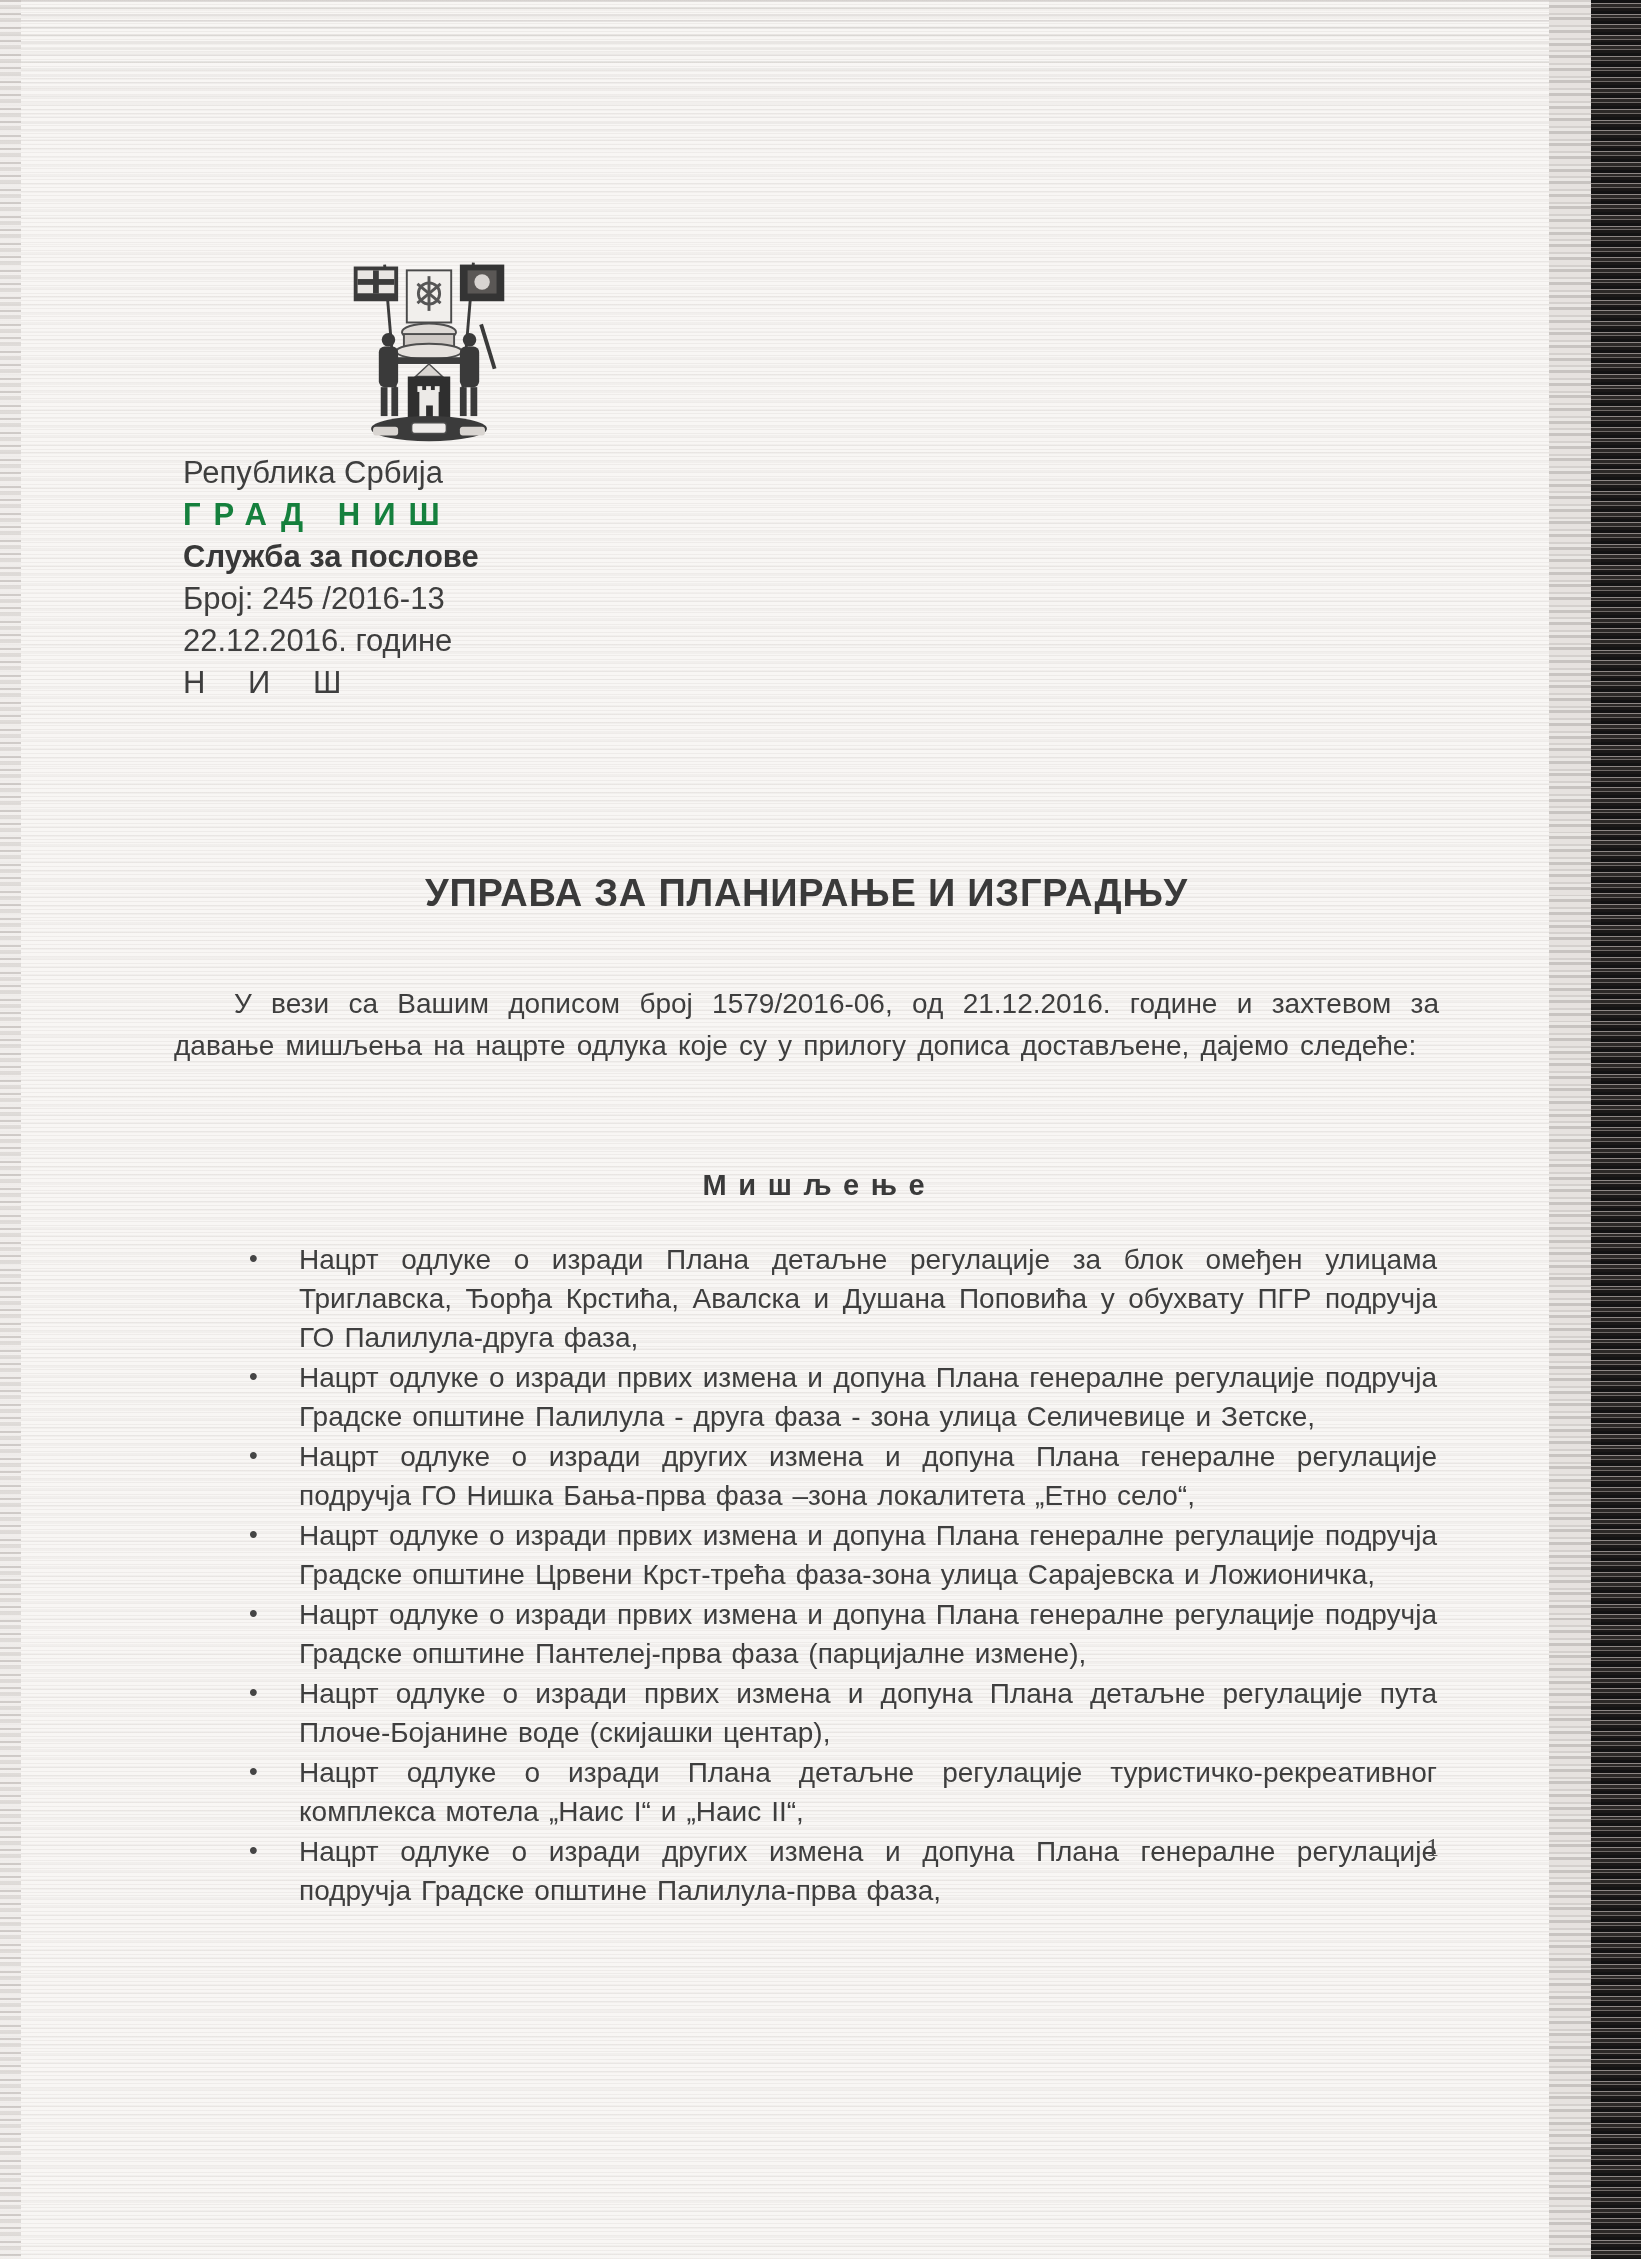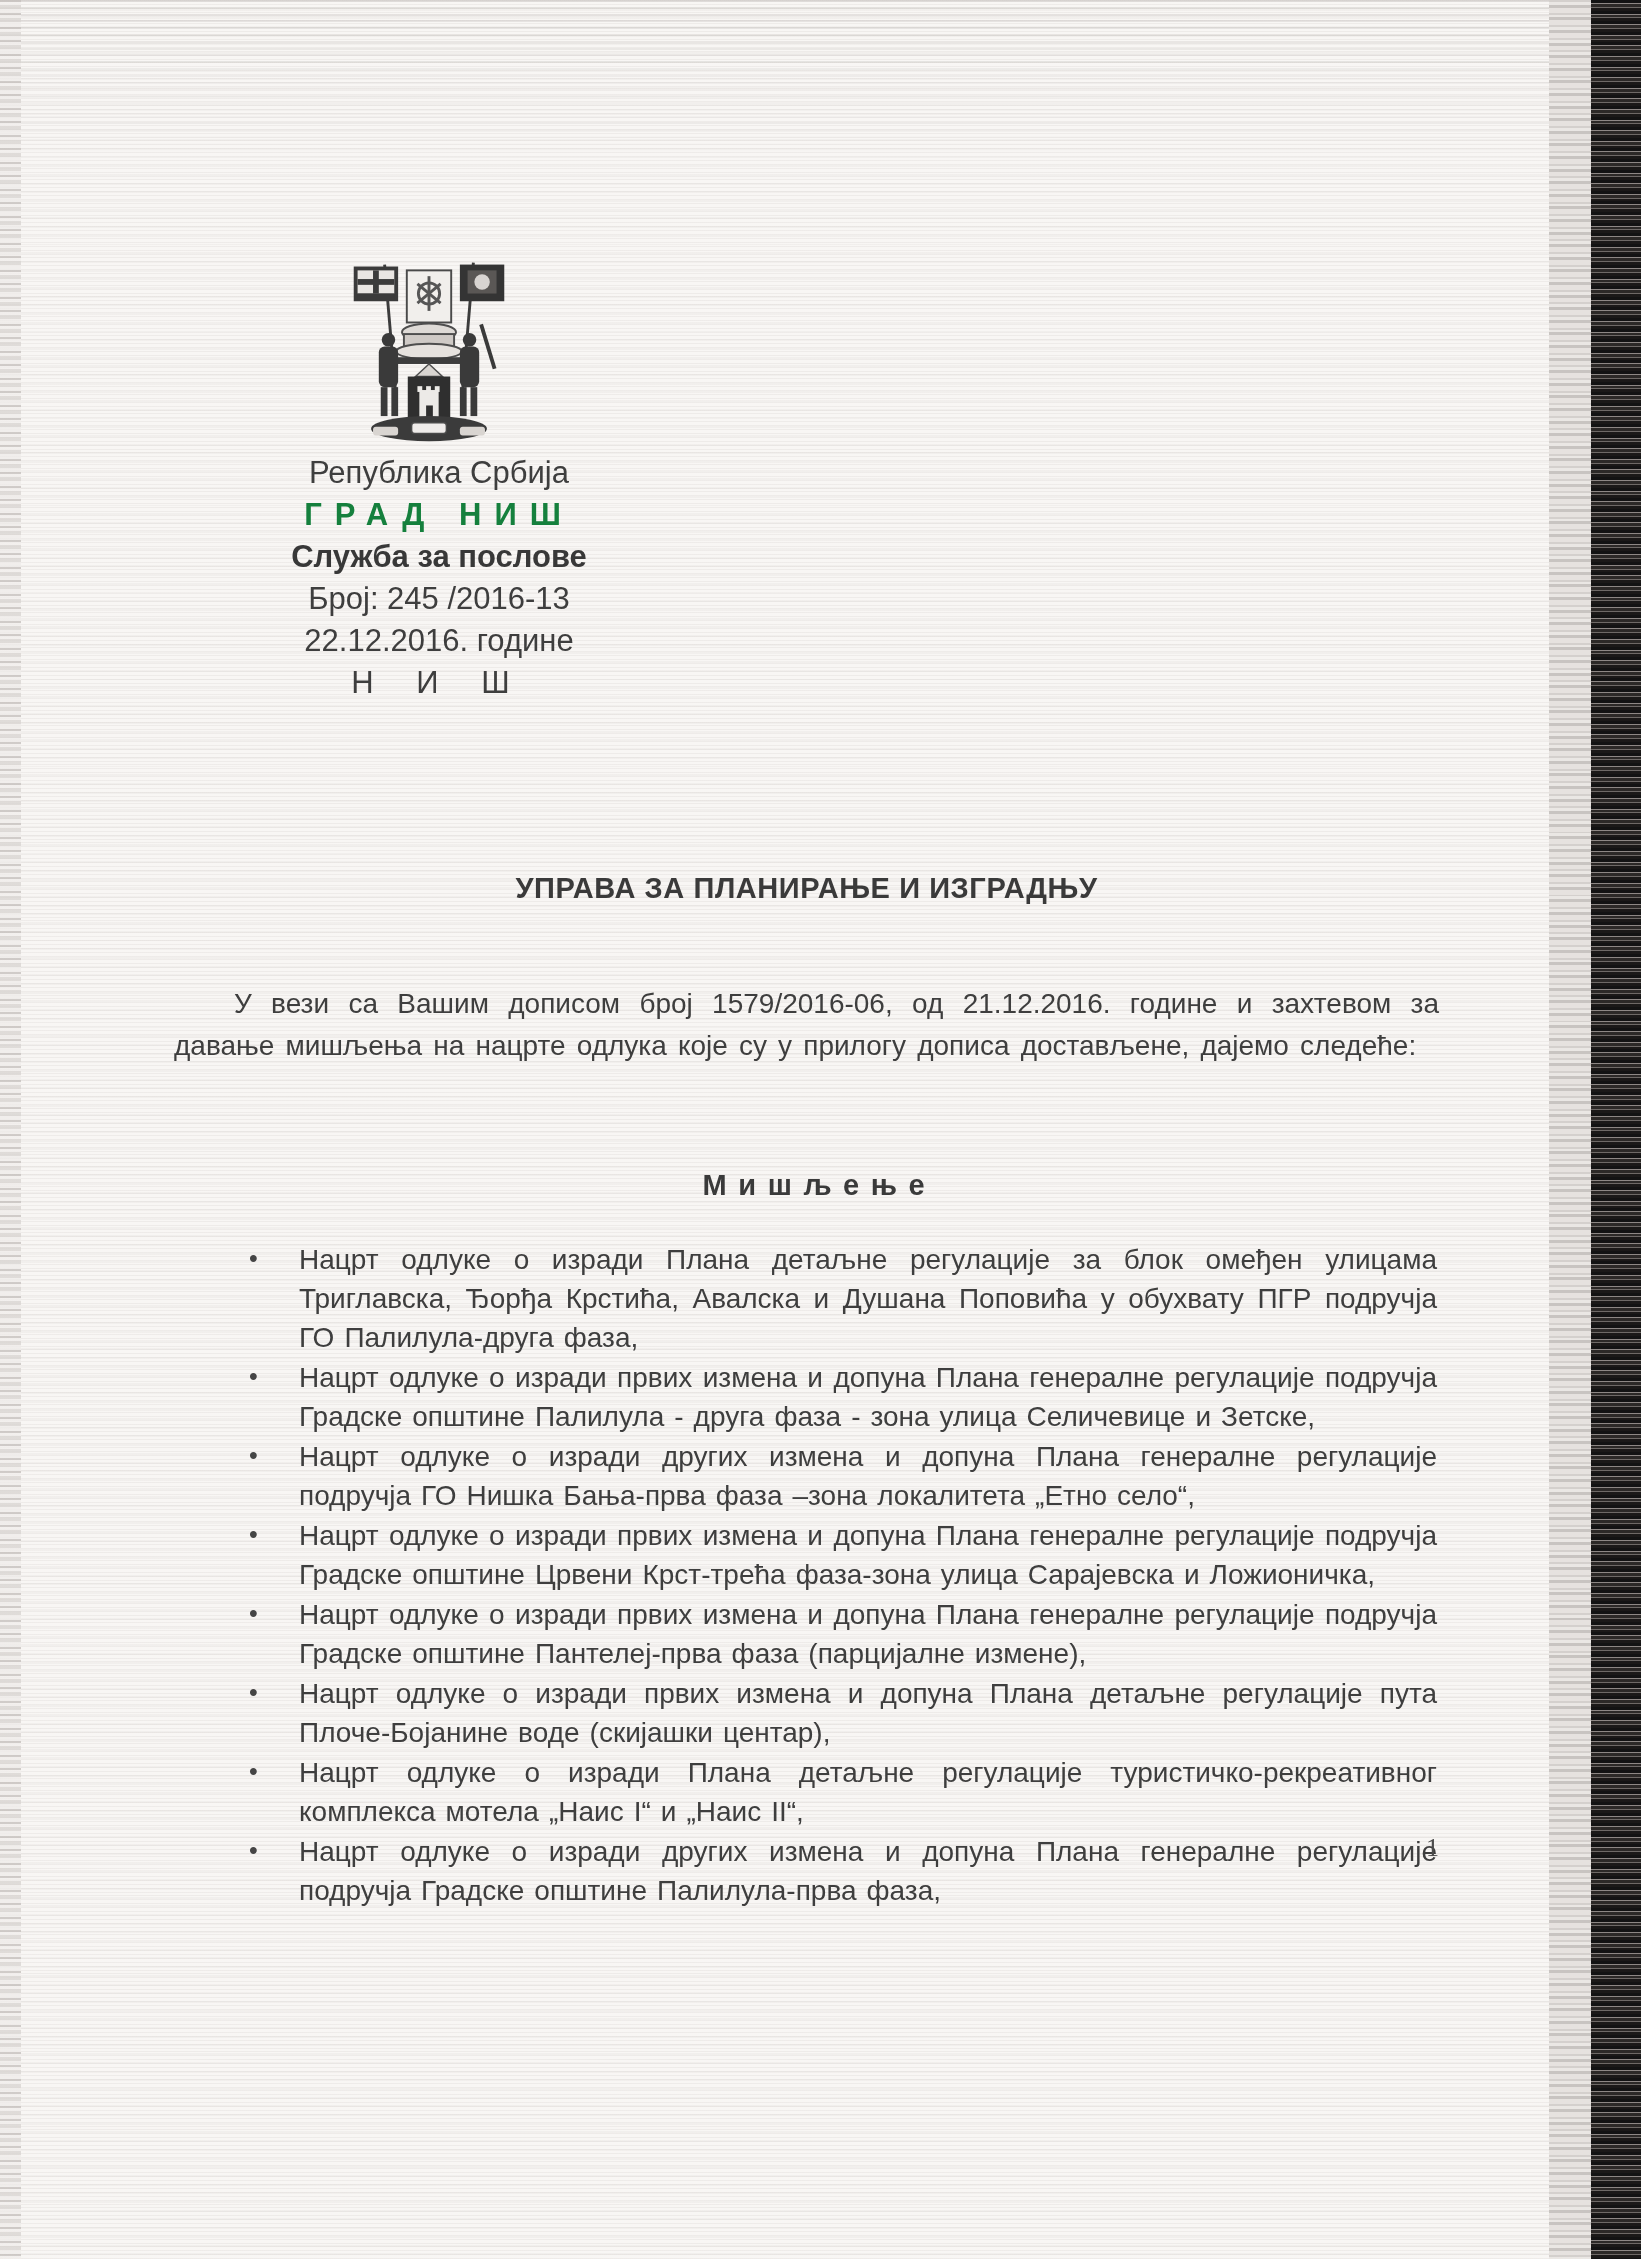--- a/index.html
+++ b/index.html
@@ -30,34 +30,34 @@
   .edge-right-gray {
     position: absolute; left: 1549px; top: 0; width: 42px; height: 100%;
     background: repeating-linear-gradient(180deg, #d4d0cd 0 1.9px, #eae7e4 1.9px 4.8px, #c8c4c1 4.8px 7.7px, #e6e2df 7.7px 12.6px);
   }
   .edge-right-dark {
     position: absolute; left: 1591px; top: 0; width: 50px; height: 100%;
     background: repeating-linear-gradient(180deg, #131313 0 2.9px, #8d8784 2.9px 3.9px, #2c2927 3.9px 6.8px, #6e6966 6.8px 7.7px, #1b1918 7.7px 10.6px);
   }
 
   
-  .letterhead { position: absolute; left: 183px; top: 452px; width: 512px; text-align: center; }
+  .letterhead { position: absolute; left: 183px; top: 452px; width: 512px; }
   .lh-line { font-size: 31px; line-height: 42px; white-space: nowrap; }
   .lh-city   { font-weight: bold; letter-spacing: 0.42em; color: #15803d; }
   .lh-bold   { font-weight: bold; color: #383838; }
   .lh-place  { letter-spacing: 0.55em; }
 
   .emblem { position: absolute; left: 348px; top: 253px; width: 162px; height: 193px; }
   .emblem svg { width: 100%; height: 100%; }
 
   
   .doc-title {
     position: absolute; left: 174px; top: 872px; width: 1265px;
     margin: 0; text-align: center;
-    font-size: 29px; font-weight: bold; color: #3a3a3a; letter-spacing: 0.02em;
+    font-size: 38px; font-weight: bold; color: #3a3a3a; letter-spacing: 0.02em;
   }
   .intro {
     position: absolute; left: 174px; top: 983px; width: 1265px;
     margin: 0; font-size: 28px; line-height: 42px;
     text-align: justify; text-indent: 60px;
     word-spacing: 0.12em;
   }
   .opinion-heading {
     position: absolute; left: 174px; top: 1161px; width: 1265px;
     margin: 8px; text-align: center;

